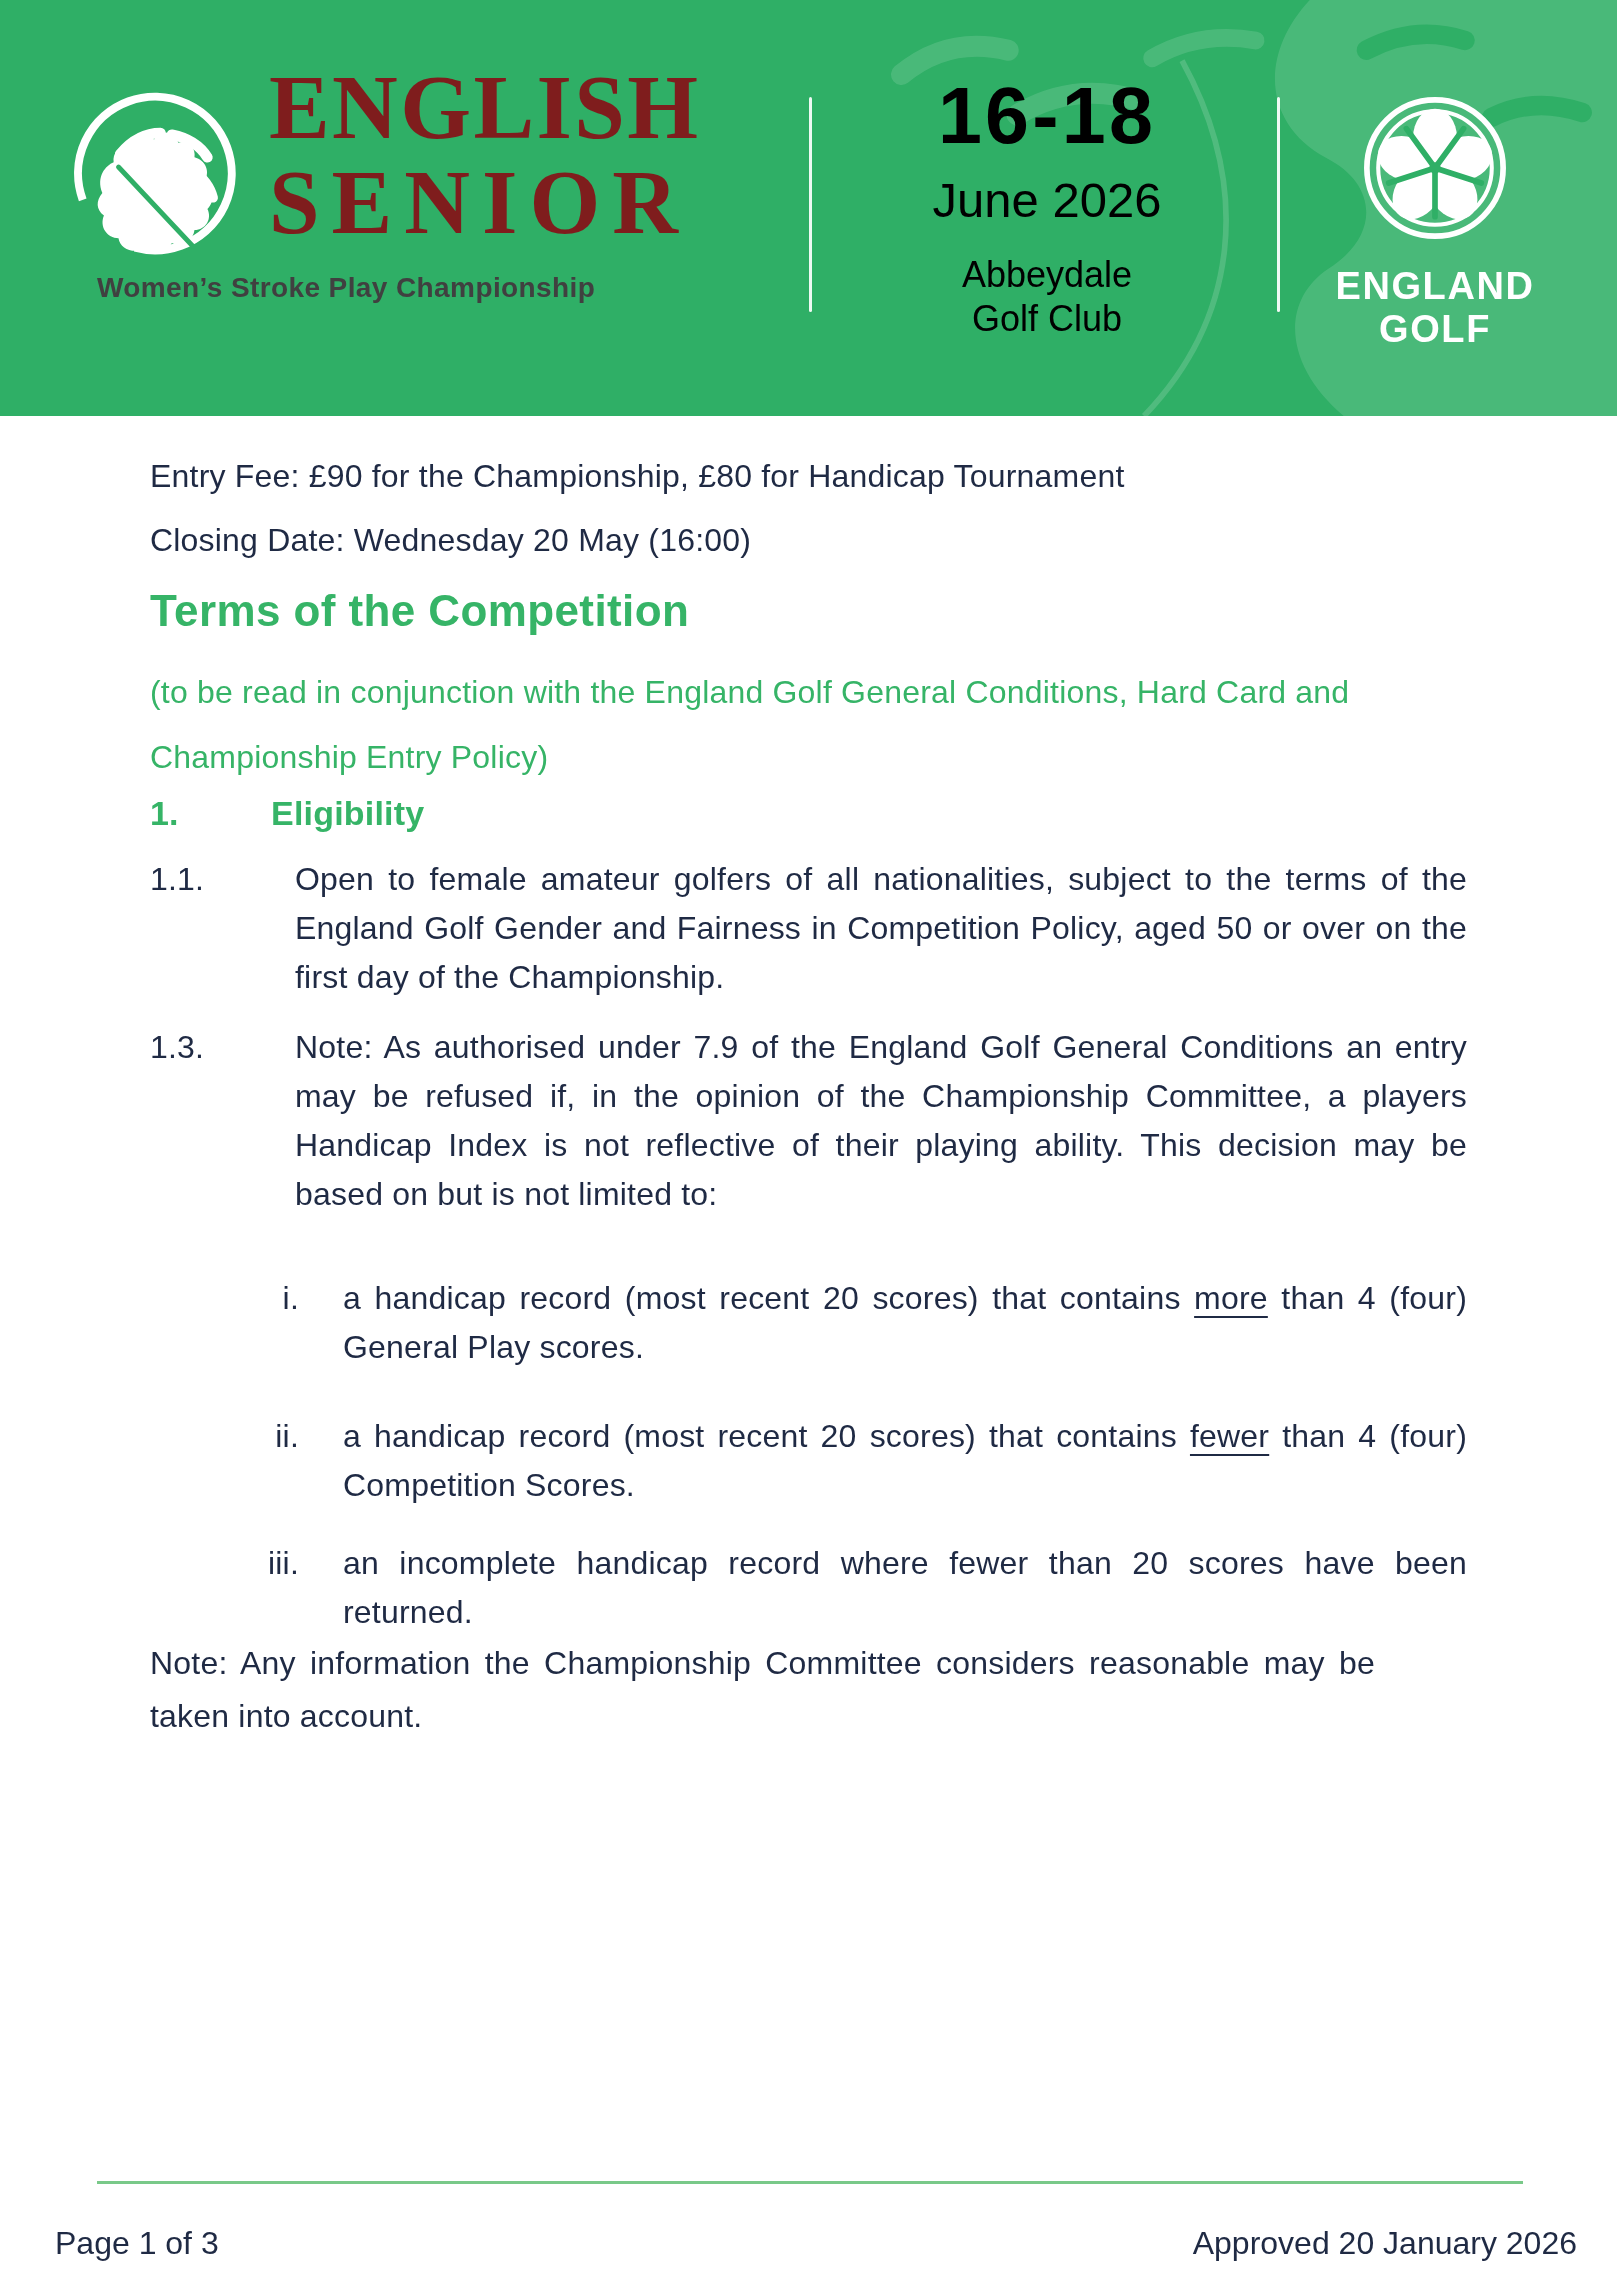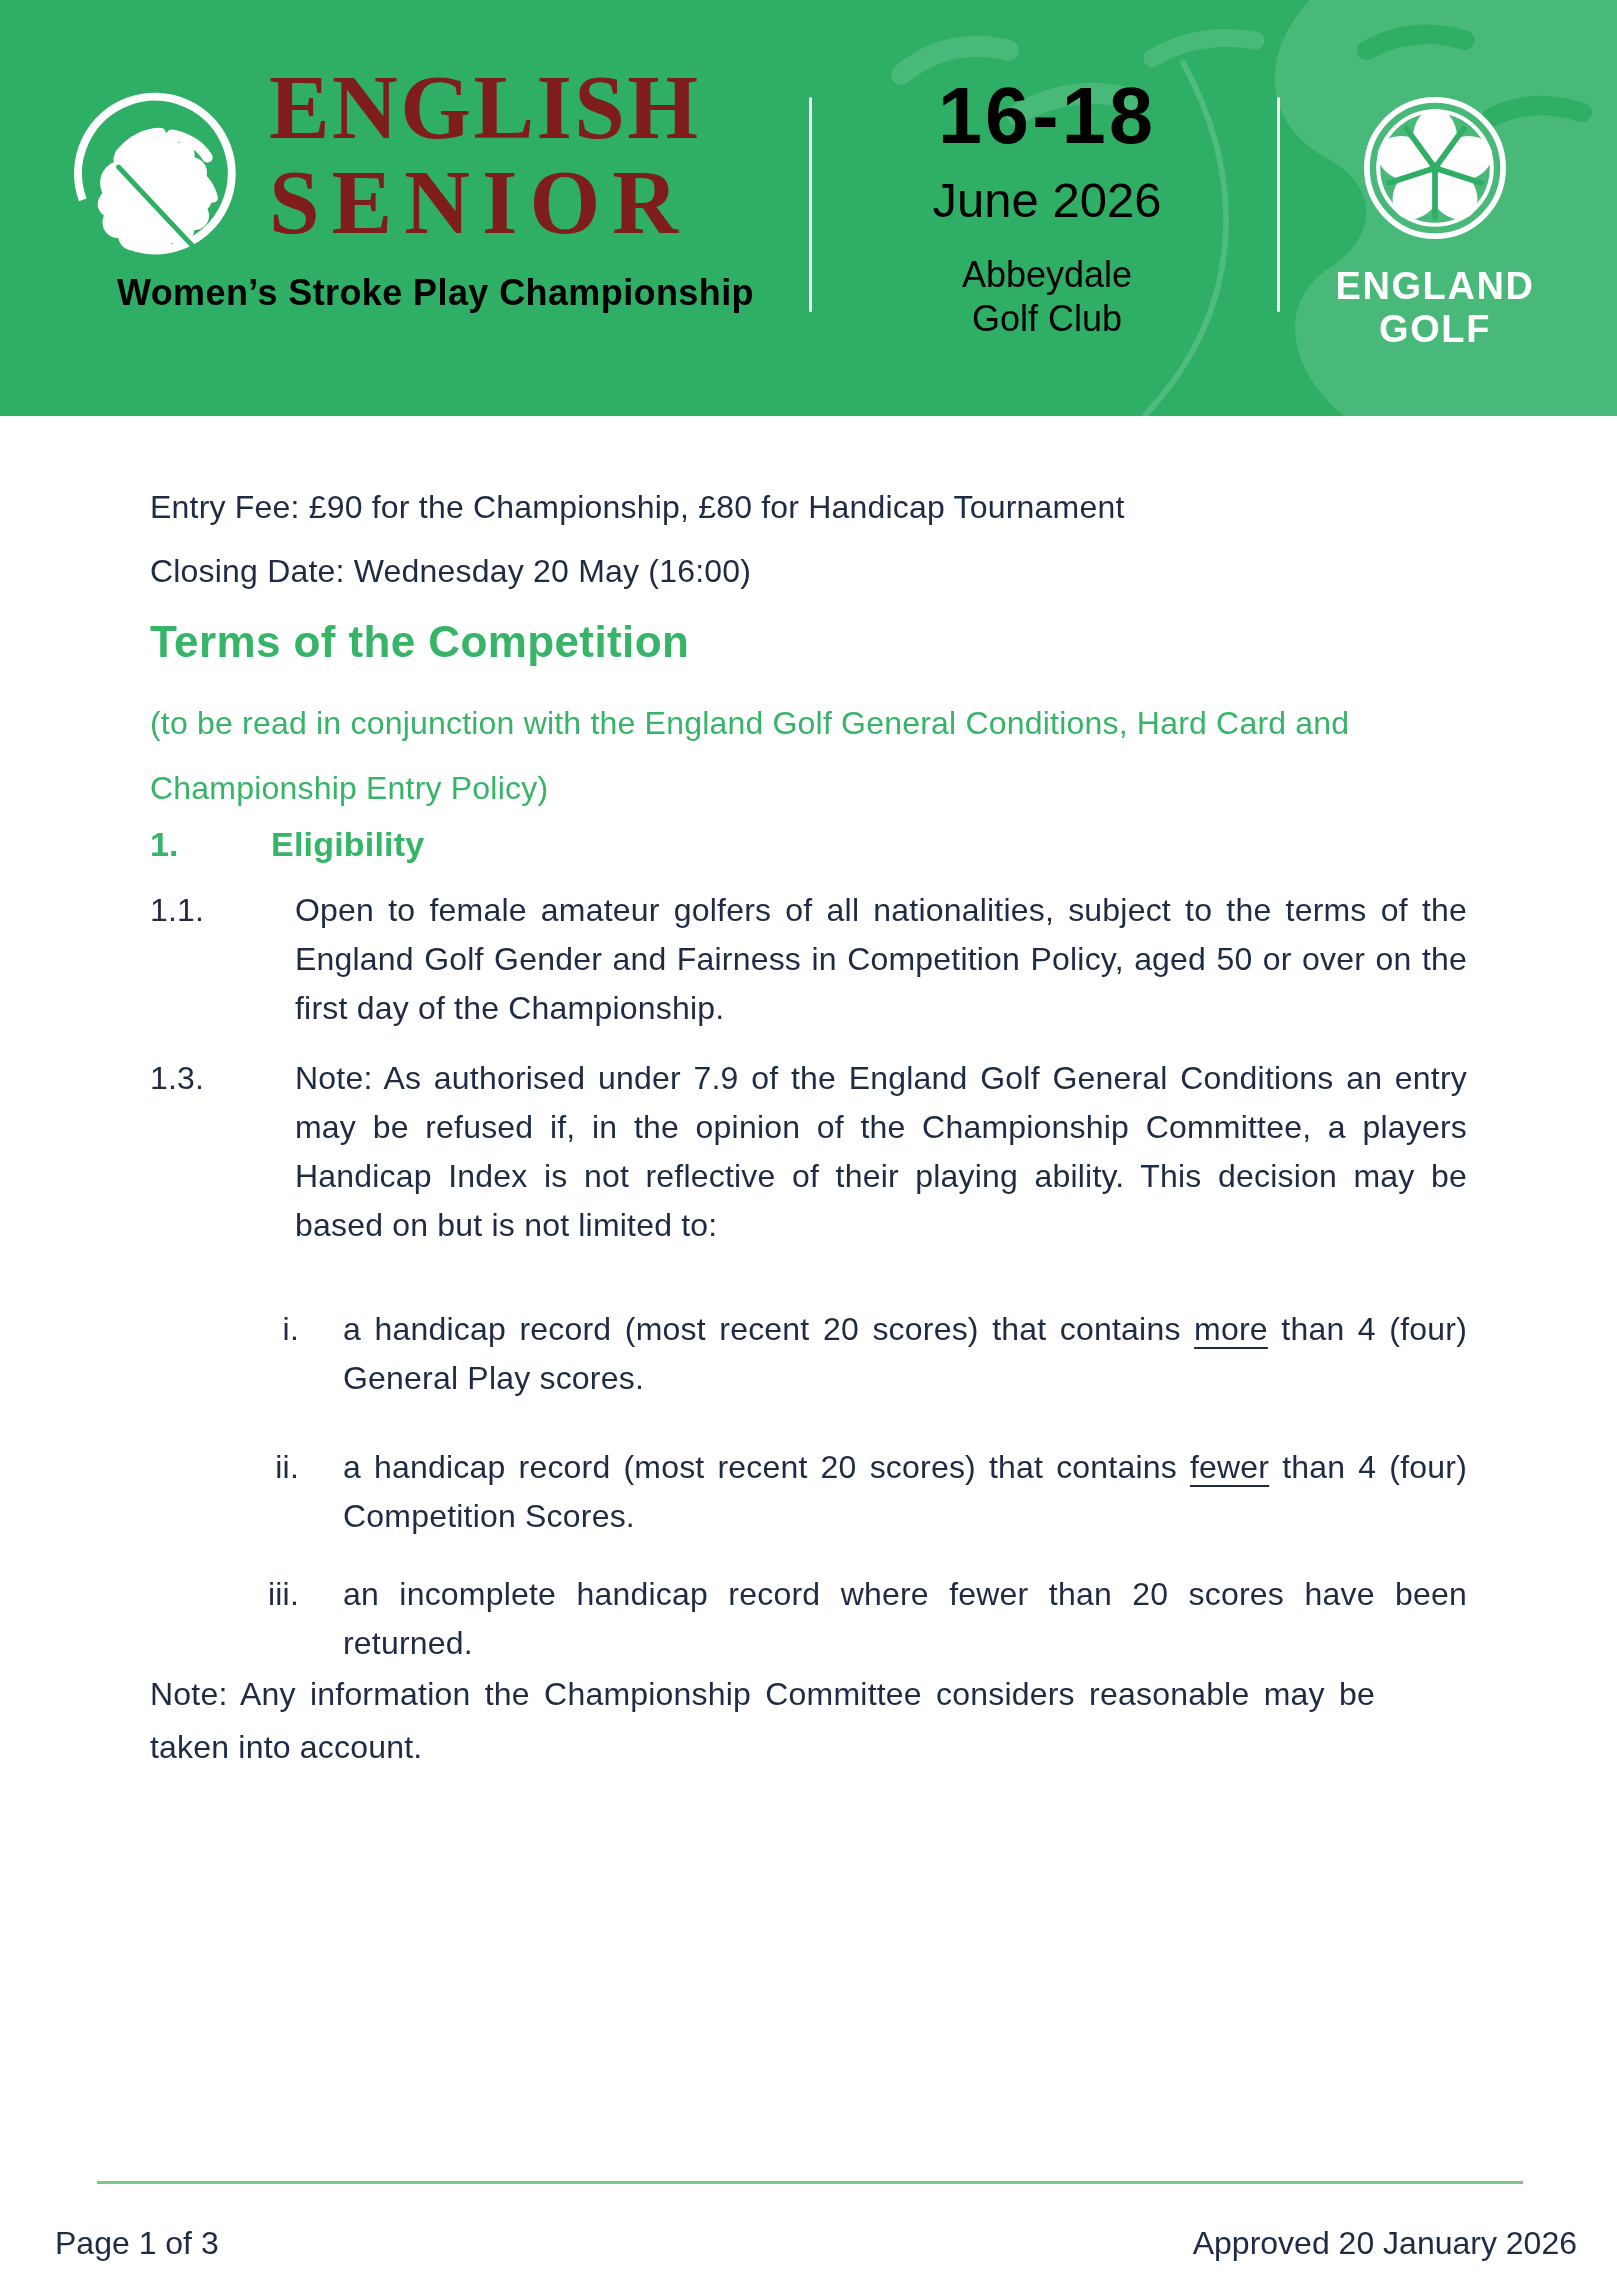--- a/index.html
+++ b/index.html
@@ -23,21 +23,21 @@
   .leaf-logo{position:absolute;left:70px;top:86px;width:173px;height:175px;}
   .wordmark{
     position:absolute;left:269px;top:60px;
     font-family:"Liberation Serif", serif;
     font-weight:bold;color:#7f1d1d;line-height:95px;font-size:91px;
   }
   .wordmark .l1{letter-spacing:2.4px;}
   .wordmark .l2{letter-spacing:12px;}
   .banner-subtitle{
     position:absolute;left:97px;top:272px;
-    color:#000000;font-weight:bold;font-size:36px;letter-spacing:0.4px;margin-left:20px;
+    color:#404040;font-weight:bold;font-size:28px;letter-spacing:0.4px;
   }
   .vdivider{
     position:absolute;top:97px;width:3.2px;height:215px;
     background:rgba(255,255,255,0.92);border-radius:1.6px;
   }
   .vdivider.d1{left:809px;}
   .vdivider.d2{left:1277px;}
   .date-block{
     position:absolute;left:873px;top:74px;width:348px;
     text-align:center;color:#000000;
@@ -49,21 +49,21 @@
   .org-block{
     position:absolute;left:1326px;top:95px;width:218px;
     text-align:center;color:#ffffff;
   }
   .rose-logo{width:146px;height:146px;margin:0 auto;display:block;}
   .org-name{font-size:38px;font-weight:bold;line-height:43px;letter-spacing:1.6px;margin-top:24px;}
   
   .content{
     position:absolute;top:416px;left:0;width:1617px;
     padding:36px 150px 0 150px;box-sizing:border-box;
-    font-size:32px;line-height:49px;letter-spacing:0.2px;margin-top:31px;
+    font-size:32px;line-height:49px;letter-spacing:0.2px;
   }
   .content p{margin:0;}
   .intro p{margin:0 0 15.4px 0;}
   h1.terms{
     font-size:44px;line-height:50px;color:#36B467;
     margin:21px 0 24px 0;font-weight:bold;letter-spacing:0.4px;
   }
   .conjunction{
     color:#36B467;line-height:65px;margin:0 0 19.4px 0;max-width:1261px;
   }

